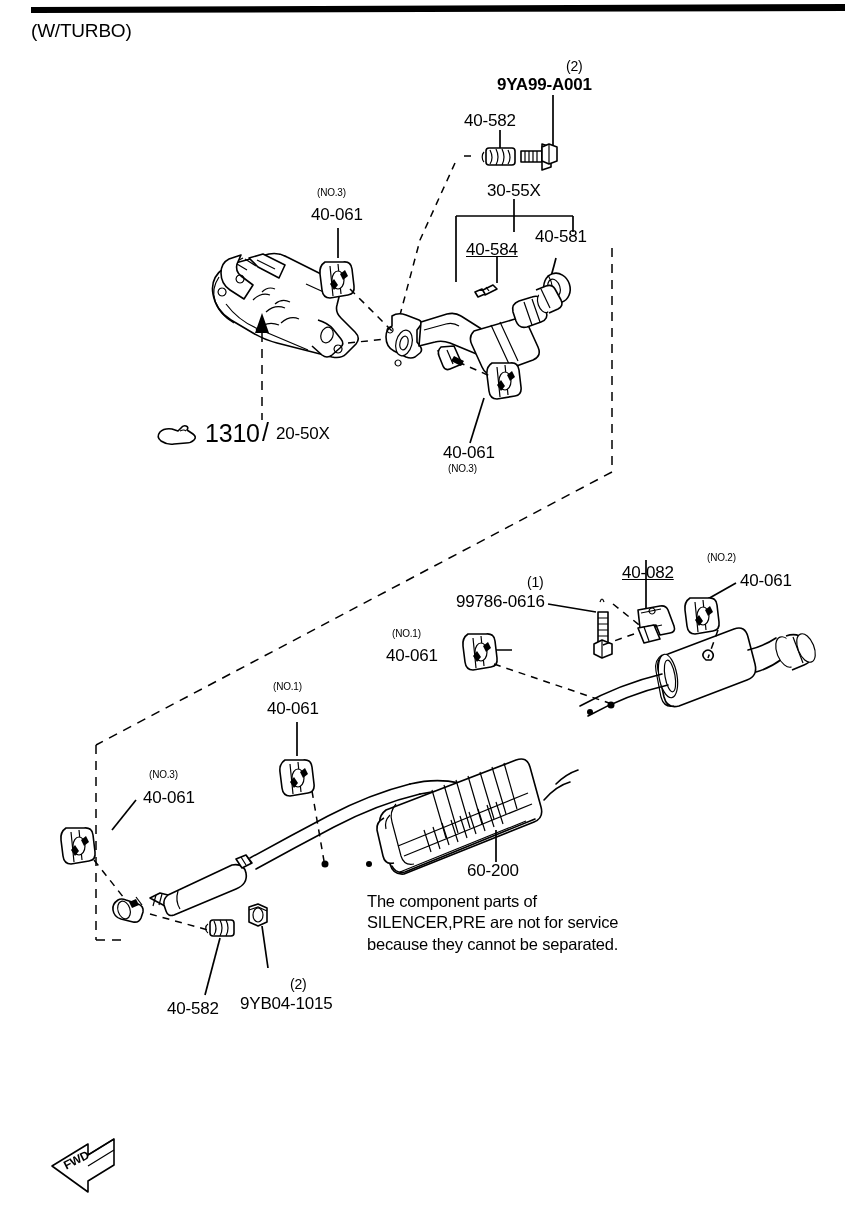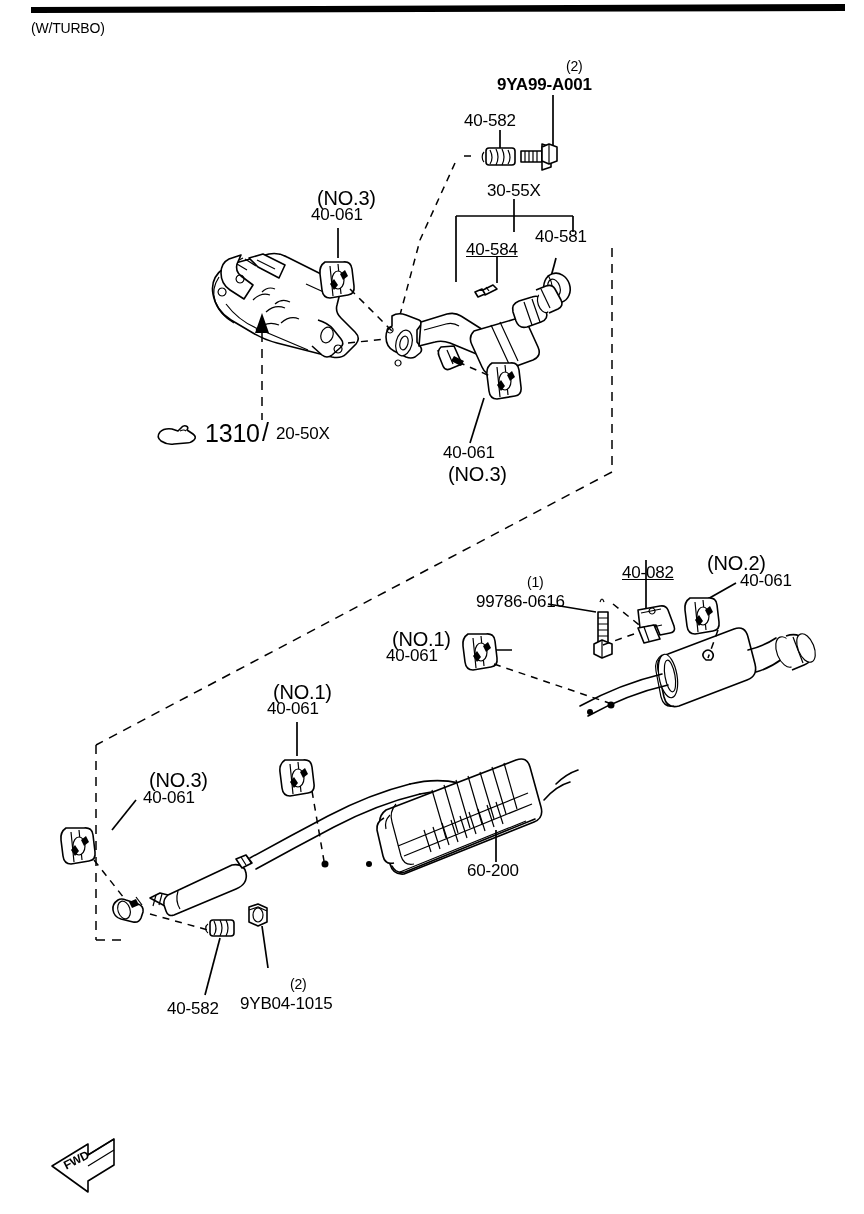--- a/index.html
+++ b/index.html
@@ -12,23 +12,23 @@
   #sheet{position:relative;width:864px;height:1214px;background:#fff;}
   .svg-layer{position:absolute;left:0;top:0;width:864px;height:1214px;}
   .lbl{
     position:absolute;
     font-family:"Liberation Sans","DejaVu Sans",sans-serif;
     color:#000;white-space:nowrap;line-height:1.05;
     letter-spacing:-0.2px;
   }
   .lbl.part{font-size:17px;}
   .lbl.qty{font-size:14px;}
-  .lbl.no{font-size:20px;}
+  .lbl.no{font-size:10px;}
   .lbl.big{font-size:25px;}
-  .lbl.title{font-size:14px;}
+  .lbl.title{font-size:19px;}
   .lbl.note{font-size:16.5px;line-height:1.30;white-space:pre-line;}
   .lbl.fwd{font-size:12px;font-weight:bold;}
 </style>
 </head>
 <body>
 
 <div id="sheet">
 
   <svg class="svg-layer" viewBox="0 0 864 1214">
     <defs>
@@ -341,33 +341,36 @@
 
   <div class="lbl big" style="left:205px;top:420px;">1310</div>
   <div class="lbl big" style="left:262px;top:419px;">/</div>
   <div class="lbl part" style="left:276px;top:425px;">20-50X</div>
 
   <div class="lbl part" style="left:622px;top:564px;text-decoration:underline;">40-082</div>
   <div class="lbl no" style="left:707px;top:553px;">(NO.2)</div>
   <div class="lbl part" style="left:740px;top:572px;">40-061</div>
 
   <div class="lbl qty" style="left:527px;top:575px;">(1)</div>
-  <div class="lbl part" style="left:476px;top:593px;text-align:right;">99786-0616</div>
+  <div class="lbl part" style="left:456px;top:593px;text-align:right;">99786-0616</div>
 
   <div class="lbl no" style="left:392px;top:629px;">(NO.1)</div>
   <div class="lbl part" style="left:386px;top:647px;">40-061</div>
 
   <div class="lbl no" style="left:273px;top:682px;">(NO.1)</div>
   <div class="lbl part" style="left:267px;top:700px;">40-061</div>
 
   <div class="lbl no" style="left:149px;top:770px;">(NO.3)</div>
   <div class="lbl part" style="left:143px;top:789px;">40-061</div>
 
   <div class="lbl part" style="left:467px;top:862px;">60-200</div>
 
+  <div class="lbl note" style="left:367px;top:891px;">The component parts of
+SILENCER,PRE are not for service
+because they cannot be separated.</div>
 
   <div class="lbl qty" style="left:290px;top:977px;">(2)</div>
   <div class="lbl part" style="left:240px;top:995px;text-align:center;">9YB04-1015</div>
   <div class="lbl part" style="left:167px;top:1000px;">40-582</div>
 
   <div class="lbl fwd" style="left:63px;top:1154px;transform:rotate(-27deg);">FWD</div>
 
 </div>
 
 </body></html>

